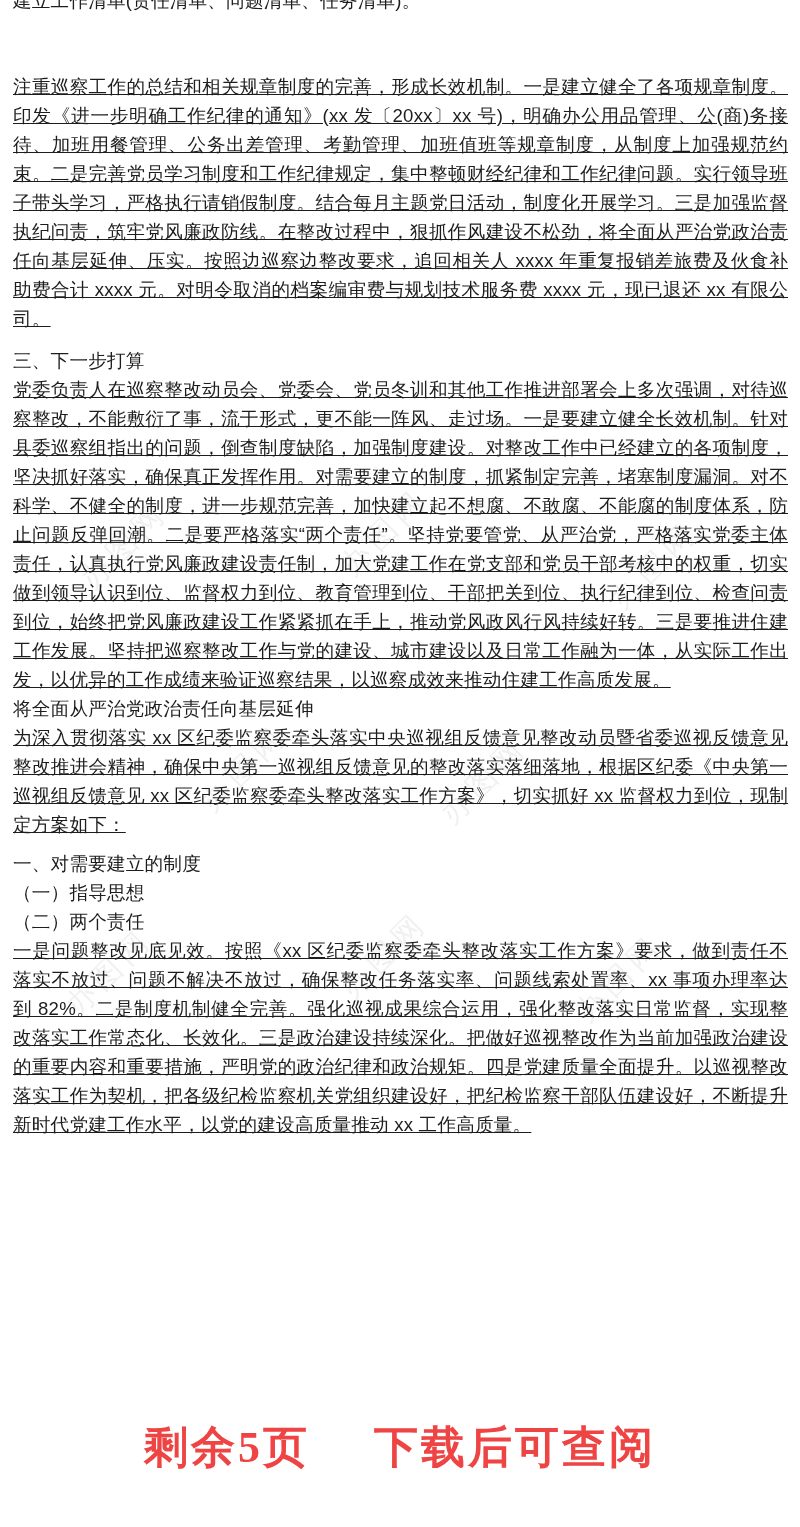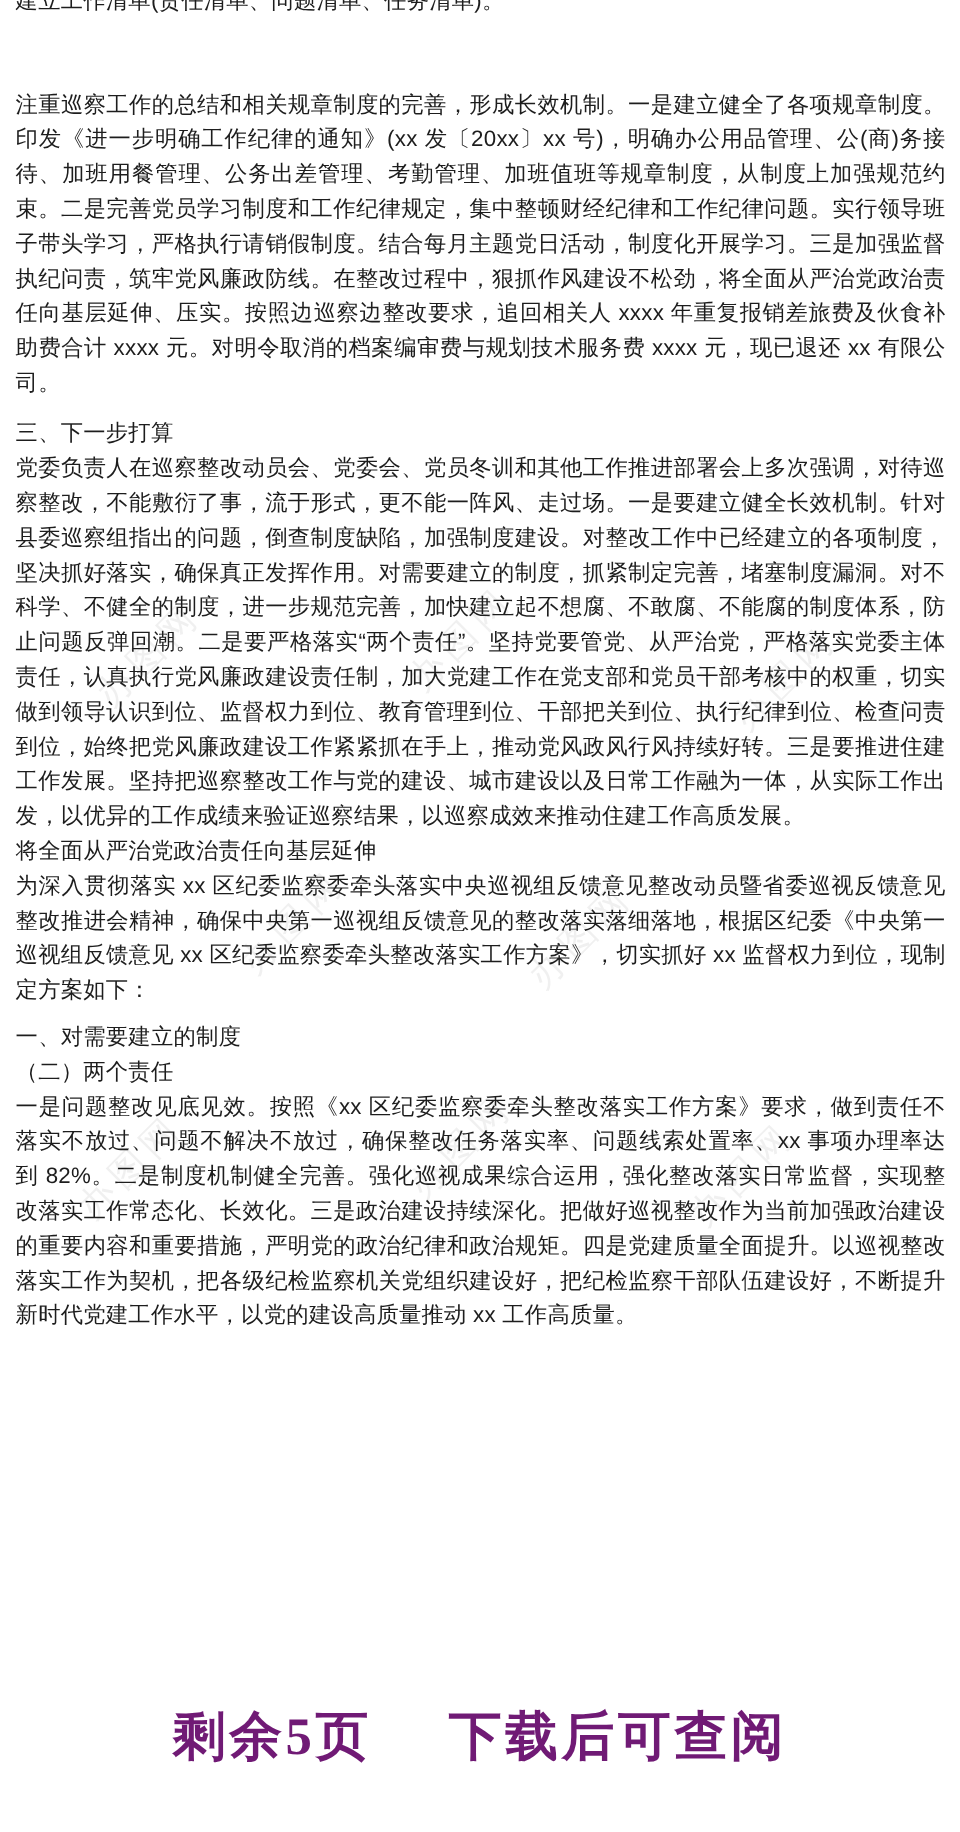--- a/index.html
+++ b/index.html
@@ -41,38 +41,39 @@
     color: #1d1d1d;
     font-size: 18.6px;
     line-height: 29px;
     letter-spacing: 0.2px;
   }
   .line { white-space: nowrap; overflow: hidden; }
   .para {
     text-align: justify;
     text-justify: inter-ideograph;
     word-break: break-all;
+    text-decoration: underline;
   }
   .gap-a { height: 57px; }
   .gap-b { height: 13px; }
   .gap-c { height: 10px; }
 
   
   .banner {
     position: absolute;
     left: 0; right: 0;
     top: 1418px;
     height: 64px;
     z-index: 1;
     text-align: center;
     font-family: "Liberation Serif", "DejaVu Serif", serif;
     font-weight: 700;
     font-size: 44px;
     line-height: 60px;
-    color: #701a75;
+    color: #ef4444;
     letter-spacing: 3px;
     white-space: nowrap;
   }
   .banner-gap { display: inline-block; width: 64px; }
 </style>
 </head>
 <body>
 
 <div class="page">
 
@@ -98,20 +99,21 @@
 
     <div class="line">三、下一步打算</div>
     <div class="para">党委负责人在巡察整改动员会、党委会、党员冬训和其他工作推进部署会上多次强调，对待巡察整改，不能敷衍了事，流于形式，更不能一阵风、走过场。一是要建立健全长效机制。针对县委巡察组指出的问题，倒查制度缺陷，加强制度建设。对整改工作中已经建立的各项制度，坚决抓好落实，确保真正发挥作用。对需要建立的制度，抓紧制定完善，堵塞制度漏洞。对不科学、不健全的制度，进一步规范完善，加快建立起不想腐、不敢腐、不能腐的制度体系，防止问题反弹回潮。二是要严格落实“两个责任”。坚持党要管党、从严治党，严格落实党委主体责任，认真执行党风廉政建设责任制，加大党建工作在党支部和党员干部考核中的权重，切实做到领导认识到位、监督权力到位、教育管理到位、干部把关到位、执行纪律到位、检查问责到位，始终把党风廉政建设工作紧紧抓在手上，推动党风政风行风持续好转。三是要推进住建工作发展。坚持把巡察整改工作与党的建设、城市建设以及日常工作融为一体，从实际工作出发，以优异的工作成绩来验证巡察结果，以巡察成效来推动住建工作高质发展。</div>
 
     <div class="line">将全面从严治党政治责任向基层延伸</div>
     <div class="para">为深入贯彻落实 xx 区纪委监察委牵头落实中央巡视组反馈意见整改动员暨省委巡视反馈意见整改推进会精神，确保中央第一巡视组反馈意见的整改落实落细落地，根据区纪委《中央第一巡视组反馈意见 xx 区纪委监察委牵头整改落实工作方案》，切实抓好 xx 监督权力到位，现制定方案如下：</div>
 
     <div class="gap-c"></div>
 
     <div class="line">一、对需要建立的制度</div>
+    <div class="line">（一）指导思想</div>
 
     <div class="line">（二）两个责任</div>
     <div class="para">一是问题整改见底见效。按照《xx 区纪委监察委牵头整改落实工作方案》要求，做到责任不落实不放过、问题不解决不放过，确保整改任务落实率、问题线索处置率、xx 事项办理率达到 82%。二是制度机制健全完善。强化巡视成果综合运用，强化整改落实日常监督，实现整改落实工作常态化、长效化。三是政治建设持续深化。把做好巡视整改作为当前加强政治建设的重要内容和重要措施，严明党的政治纪律和政治规矩。四是党建质量全面提升。以巡视整改落实工作为契机，把各级纪检监察机关党组织建设好，把纪检监察干部队伍建设好，不断提升新时代党建工作水平，以党的建设高质量推动 xx 工作高质量。</div>
   </div>
 
   <div class="banner">
     <span>剩余5页</span><span class="banner-gap"></span><span>下载后可查阅</span>
   </div>
 
 </div>

